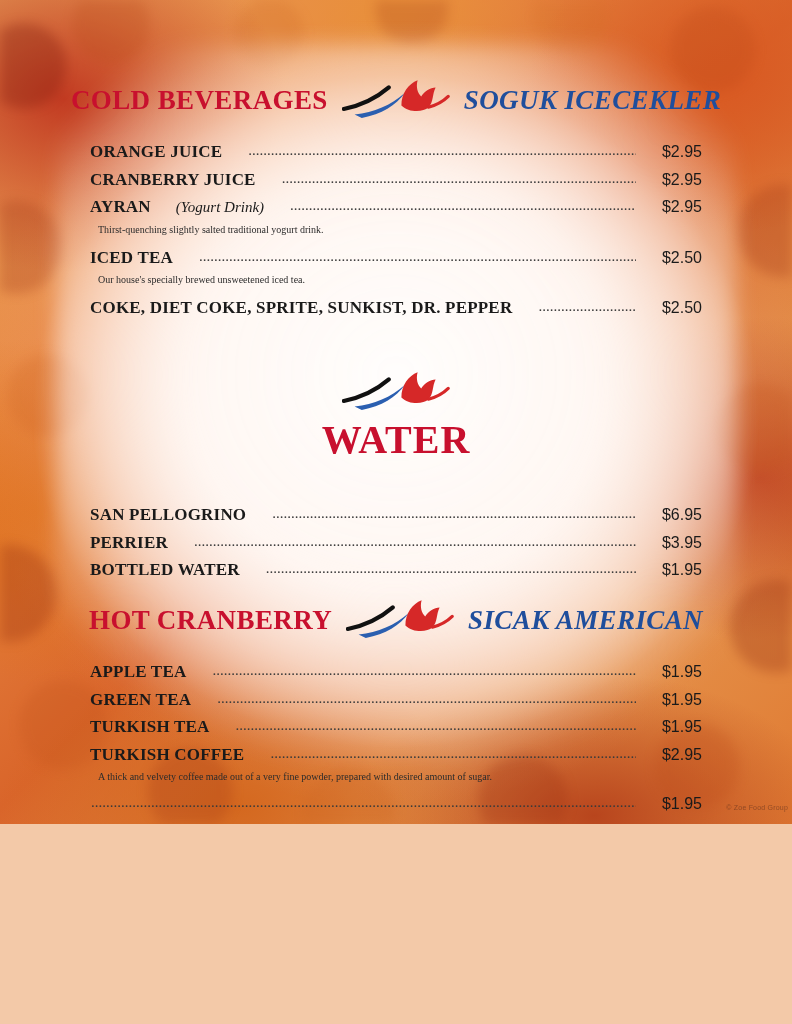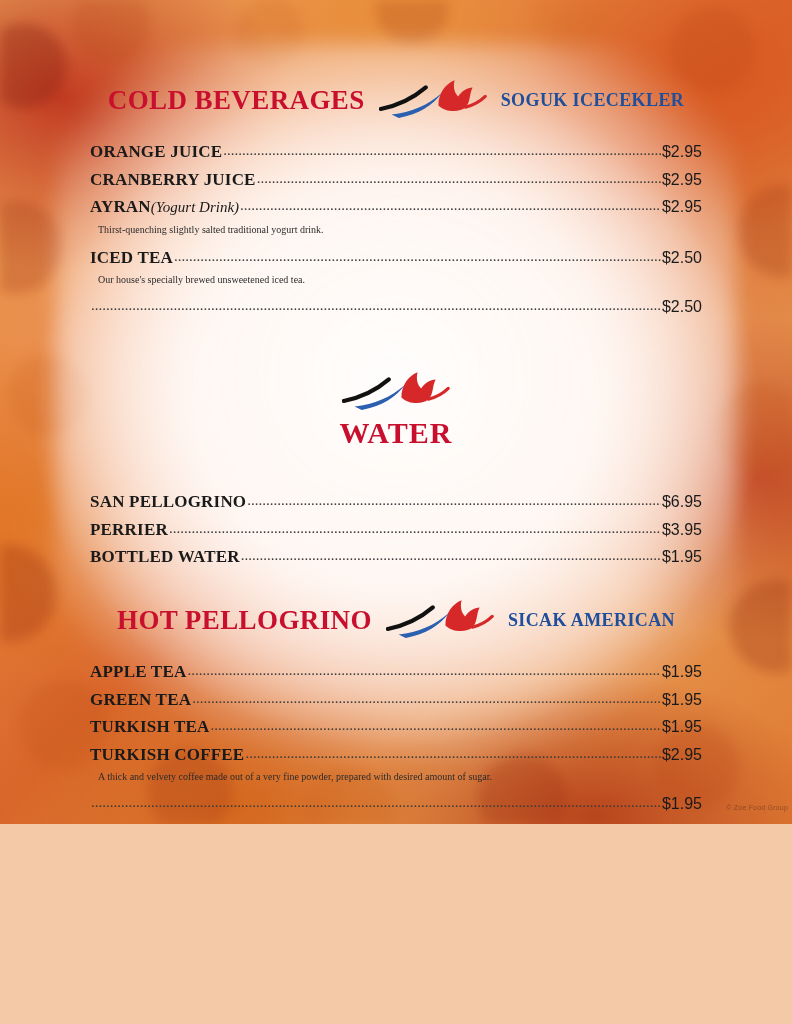--- a/index.html
+++ b/index.html
@@ -82,59 +82,61 @@
   }
   .head-en {
     color: #c8102e;
     font-size: 27px;
     font-weight: bold;
     letter-spacing: 0.4px;
     font-family: "Liberation Serif", serif;
   }
   .head-tr {
     color: #1f4e9c;
-    font-size: 18px;
+    font-size: 27px;
     font-weight: bold;
     letter-spacing: 0.4px;
     font-family: "Liberation Serif", serif;
+    font-style: italic;
   }
   .tulip {
     flex: 0 0 auto;
     width: 108px;
     height: 44px;
   }
 
   .water-block {
     text-align: center;
     margin-top: 30px;
   }
   .water-block .tulip {
     display: block;
     margin: 0 auto;
   }
   .water-title {
     color: #c8102e;
-    font-size: 30px;
+    font-size: 40px;
     font-weight: bold;
     letter-spacing: 1px;
     margin-top: 2px;
     font-family: "Liberation Serif", serif;
   }
 
   .items {
     margin-top: 20px;
   }
   .row {
     display: flex;
     align-items: flex-end;
     font-size: 17px;
     color: #1a1a1a;
     line-height: 1.15;
     margin-bottom: 8px;
     font-family: "Liberation Serif", serif;
+    gap: 25px;
   }
   .name {
     font-weight: bold;
     letter-spacing: 0.2px;
     white-space: nowrap;
   }
   .qualifier {
     font-weight: normal;
     font-style: italic;
     font-size: 15px;
@@ -229,20 +231,21 @@
         <div class="desc">Thirst-quenching slightly salted traditional yogurt drink.</div>
 
         <div class="row">
           <span class="name">ICED TEA</span>
           <span class="dots">...............................................................................................................................................................................................................</span>
           <span class="price">$2.50</span>
         </div>
         <div class="desc">Our house's specially brewed unsweetened iced tea.</div>
 
         <div class="row">
+          <span class="name">COKE, DIET COKE, SPRITE, SUNKIST, DR. PEPPER</span>
           <span class="dots">...............................................................................................................................................................................................................</span>
           <span class="price">$2.50</span>
         </div>
       </div>
     </div>
 
     <div class="s-water">
       <div class="water-block">
         <svg class="tulip" viewBox="0 0 120 48">
           <path d="M2 34 C22 30 38 22 52 10" stroke="#111111" stroke-width="4.5" fill="none" stroke-linecap="round"></path>
@@ -269,21 +272,21 @@
         <div class="row">
           <span class="name">BOTTLED WATER</span>
           <span class="dots">...............................................................................................................................................................................................................</span>
           <span class="price">$1.95</span>
         </div>
       </div>
     </div>
 
     <div class="s-hot">
       <div class="section-head">
-        <span class="head-en">HOT PELLOGRINO</span>
+        <span class="head-en">HOT CRANBERRY</span>
         <svg class="tulip" viewBox="0 0 120 48">
           <path d="M2 34 C22 30 38 22 52 10" stroke="#111111" stroke-width="4.5" fill="none" stroke-linecap="round"></path>
           <path d="M14 40 C36 38 54 30 70 16 C60 30 44 40 22 44 Z" fill="#2b5fb0"></path>
           <path d="M66 30 C66 16 74 6 84 2 C82 10 84 16 88 20 C92 14 98 10 104 10 C100 18 102 26 96 32 C90 38 74 38 66 30 Z" fill="#d62828"></path>
           <path d="M96 32 C104 30 112 26 118 20" stroke="#d62828" stroke-width="3.5" fill="none" stroke-linecap="round"></path>
         </svg>
         <span class="head-tr">SICAK AMERICAN</span>
       </div>
 
       <div class="items">

